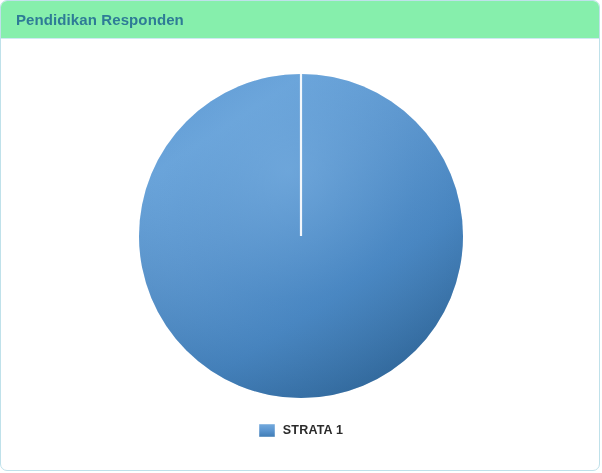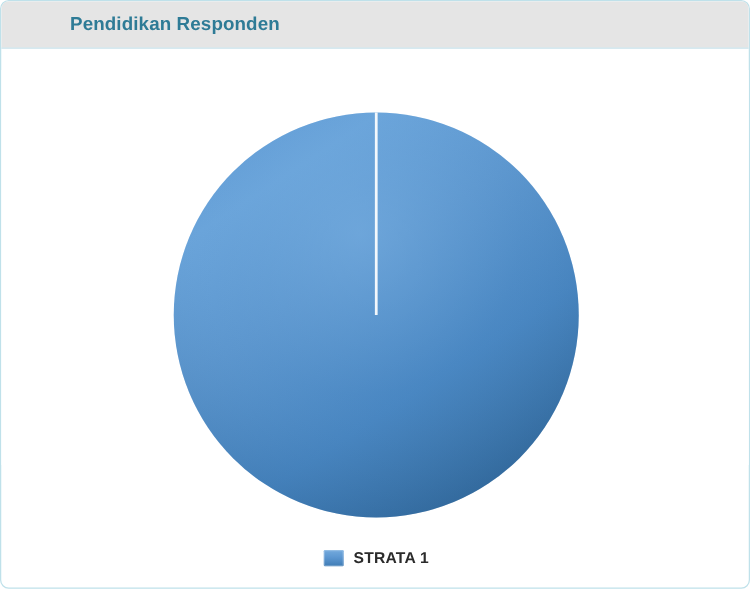--- a/index.html
+++ b/index.html
@@ -29,40 +29,39 @@
   }
 
   
   .card-header {
     position: absolute;
     left: 0;
     top: 0;
     width: 100%;
     height: 38px;
     box-sizing: border-box;
-    background: #e5e5e5;
+    background: #86efac;
     border-bottom: 1px solid #cfe9f2;
     display: flex;
     align-items: center;
-    padding-left: 40px;
   }
   .card-title {
     margin-left: 15px;
     font-size: 15px;
     font-weight: bold;
     color: #2e7b96;
     letter-spacing: 0.1px;
     white-space: nowrap;
   }
 
   
   .chart-body {
     position: absolute;
     left: 0;
-    top: 55px;
+    top: 39px;
     width: 600px;
     height: 316px;
     background: #ffffff;
   }
 
   .pie-wrap {
     position: absolute;
     left: 0;
     top: 0;
     width: 600px;

